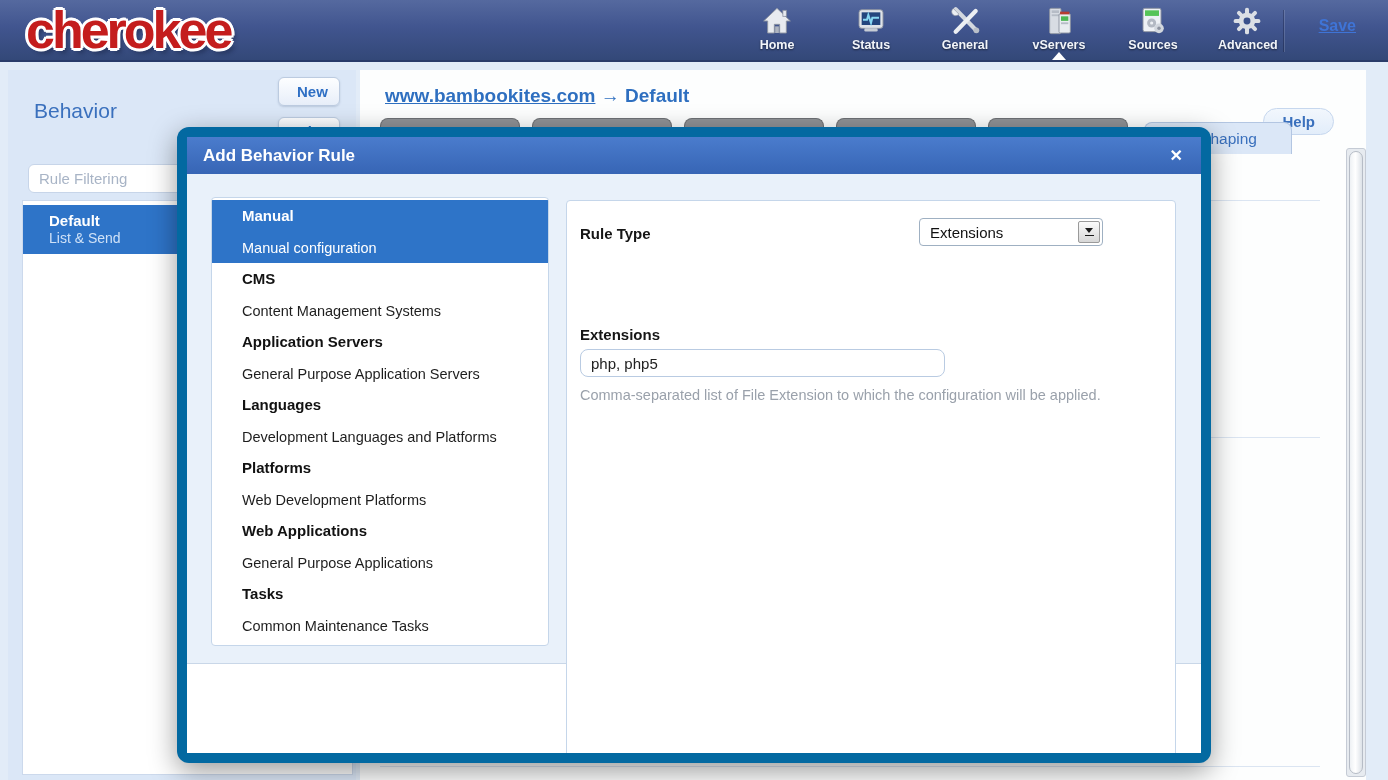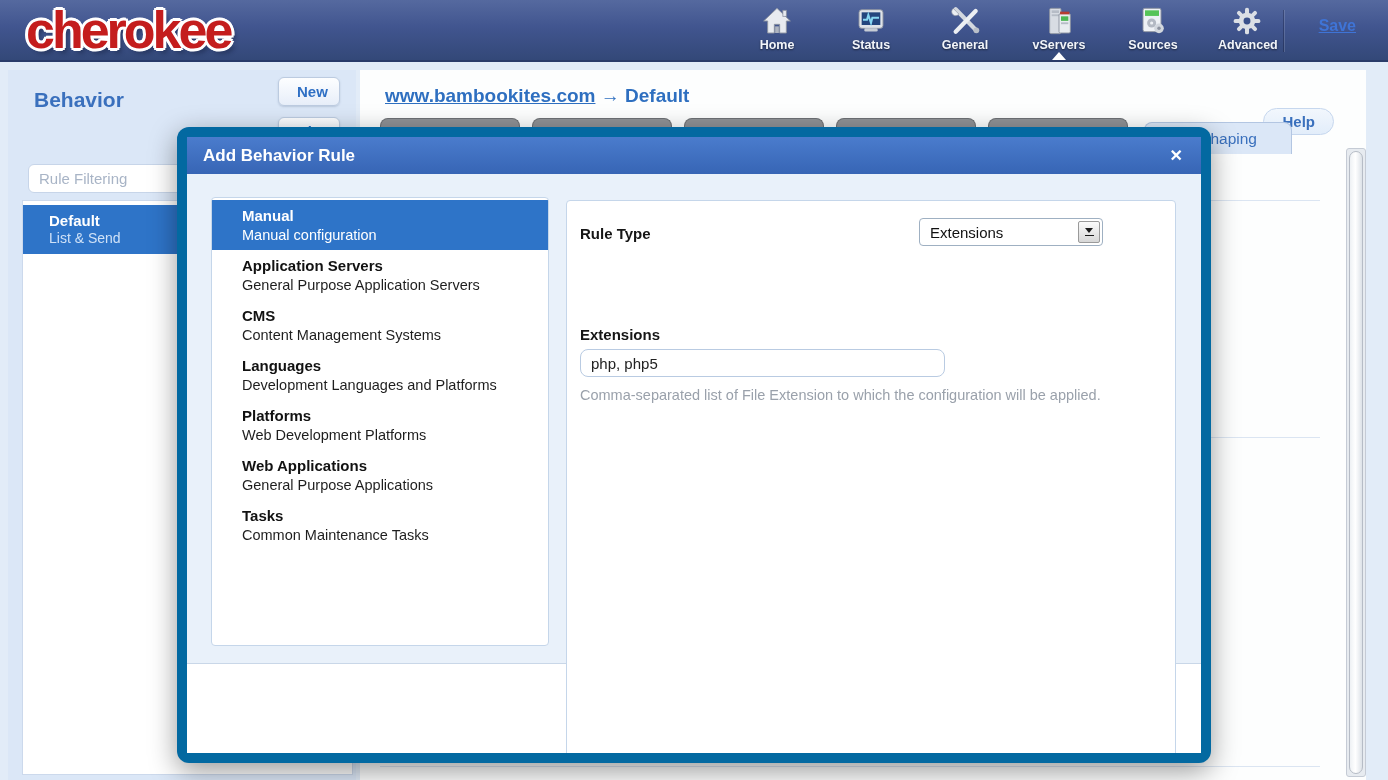--- a/index.html
+++ b/index.html
@@ -54,22 +54,22 @@
     font-size:16px; font-weight:bold; color:#3f74d6;
     text-decoration: underline; cursor:pointer;
   }
 
   
   .sidebar {
     position:absolute; left:8px; top:70px; width:348px; bottom:0;
     background:#dbe7f7; z-index:1;
   }
   .sidebar-title {
-    position:absolute; left:26px; top:18px;
-    font-size:21px; font-weight:bold; color:#3a70bd;
+    position:absolute; left:26px; top:29px;
+    font-size:21px; font-weight:normal; color:#3a70bd;
   }
   .btn {
     background: linear-gradient(#fdfeff, #e7eef9);
     border: 1px solid #bccbe0; border-radius: 6px;
     color: #2e6fc4; font-weight: bold; font-size: 15px;
     padding: 5px 18px; cursor: pointer;
     box-shadow: 0 1px 2px rgba(120,140,170,.35);
     font-family: "Liberation Sans", sans-serif;
   }
   .new-btn { position:absolute; right:16px; top:7px; width:62px; }
@@ -162,21 +162,21 @@
     flex:1; position:relative; background:#e9f1fa;
     border-bottom:1px solid #c9d7e8;
   }
   .cat-panel {
     position:absolute; left:24px; top:23px; width:338px; height:449px;
     background:#fff; border:1px solid #c5d6ea; border-radius:4px;
     overflow:hidden;
   }
   .cat-item { padding:7px 6px 7px 30px; cursor:pointer; }
   .cat-item .cat-title { font-size:15px; font-weight:bold; color:#121212; }
-  .cat-item .cat-sub { font-size:14.5px; color:#1e1e1e; margin-top:3px; }
+  .cat-item .cat-sub { font-size:14.5px; color:#1e1e1e; margin-top:16px; }
   .cat-item.selected { background:#2e74c8; margin-top:2px; }
   .cat-item.selected .cat-title, .cat-item.selected .cat-sub { color:#fff; }
 
   .form-panel {
     position:absolute; left:379px; top:26px; width:610px; height:563px;
     background:#fff; border:1px solid #c5d6ea; border-radius:4px;
   }
   .form-label { position:absolute; font-size:15px; font-weight:bold; color:#161616; }
   .rule-type-label { left:13px; top:24px; }
   .dropdown {
@@ -343,26 +343,26 @@
     </div>
 
     <div class="modal-body">
 
       <div class="cat-panel">
         <div class="cat-item selected">
           <div class="cat-title">Manual</div>
           <div class="cat-sub">Manual configuration</div>
         </div>
         <div class="cat-item">
+          <div class="cat-title">CMS</div>
+          <div class="cat-sub">Content Management Systems</div>
+        </div>
+        <div class="cat-item">
           <div class="cat-title">Application Servers</div>
           <div class="cat-sub">General Purpose Application Servers</div>
-        </div>
-        <div class="cat-item">
-          <div class="cat-title">CMS</div>
-          <div class="cat-sub">Content Management Systems</div>
         </div>
         <div class="cat-item">
           <div class="cat-title">Languages</div>
           <div class="cat-sub">Development Languages and Platforms</div>
         </div>
         <div class="cat-item">
           <div class="cat-title">Platforms</div>
           <div class="cat-sub">Web Development Platforms</div>
         </div>
         <div class="cat-item">

